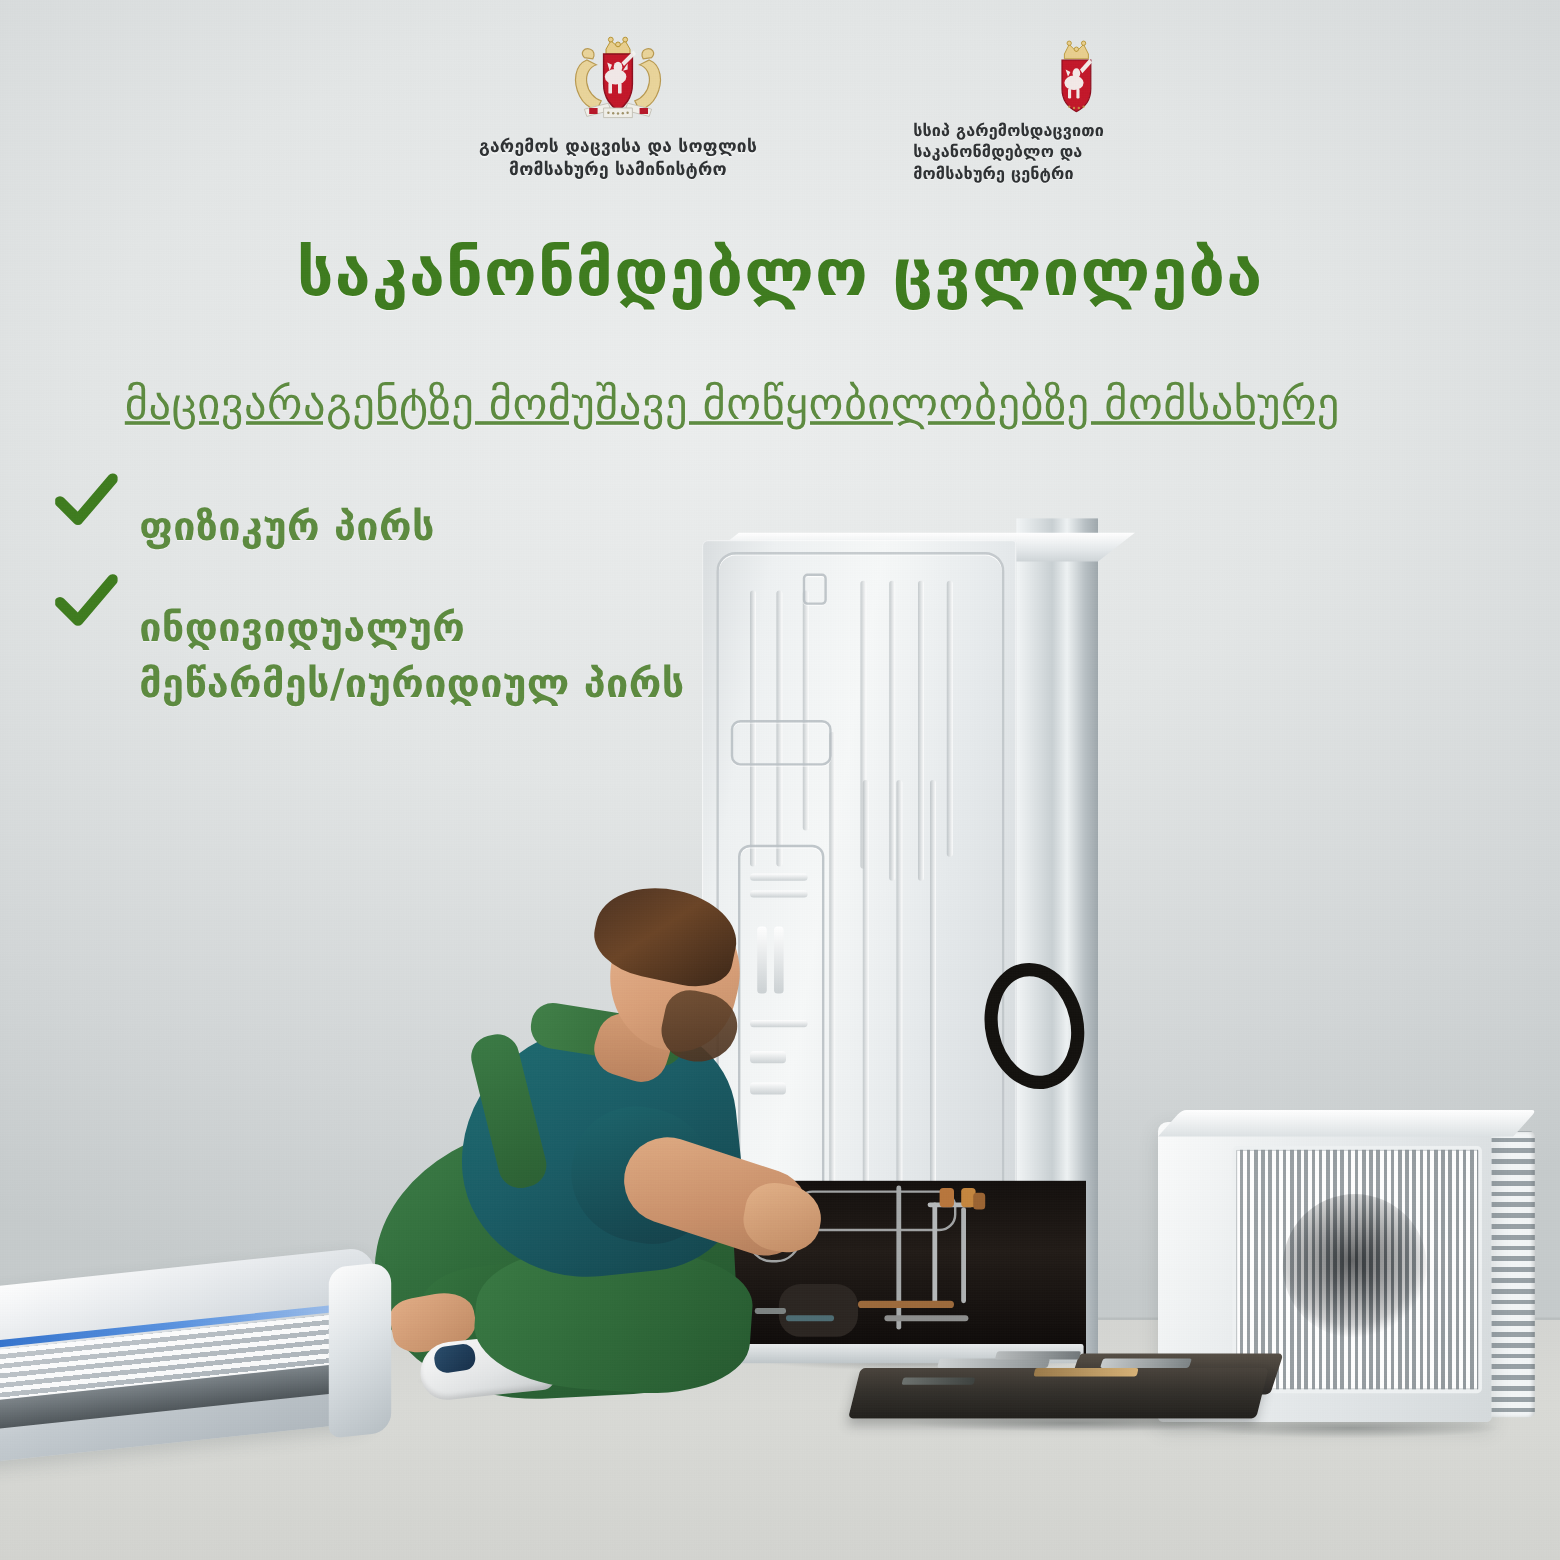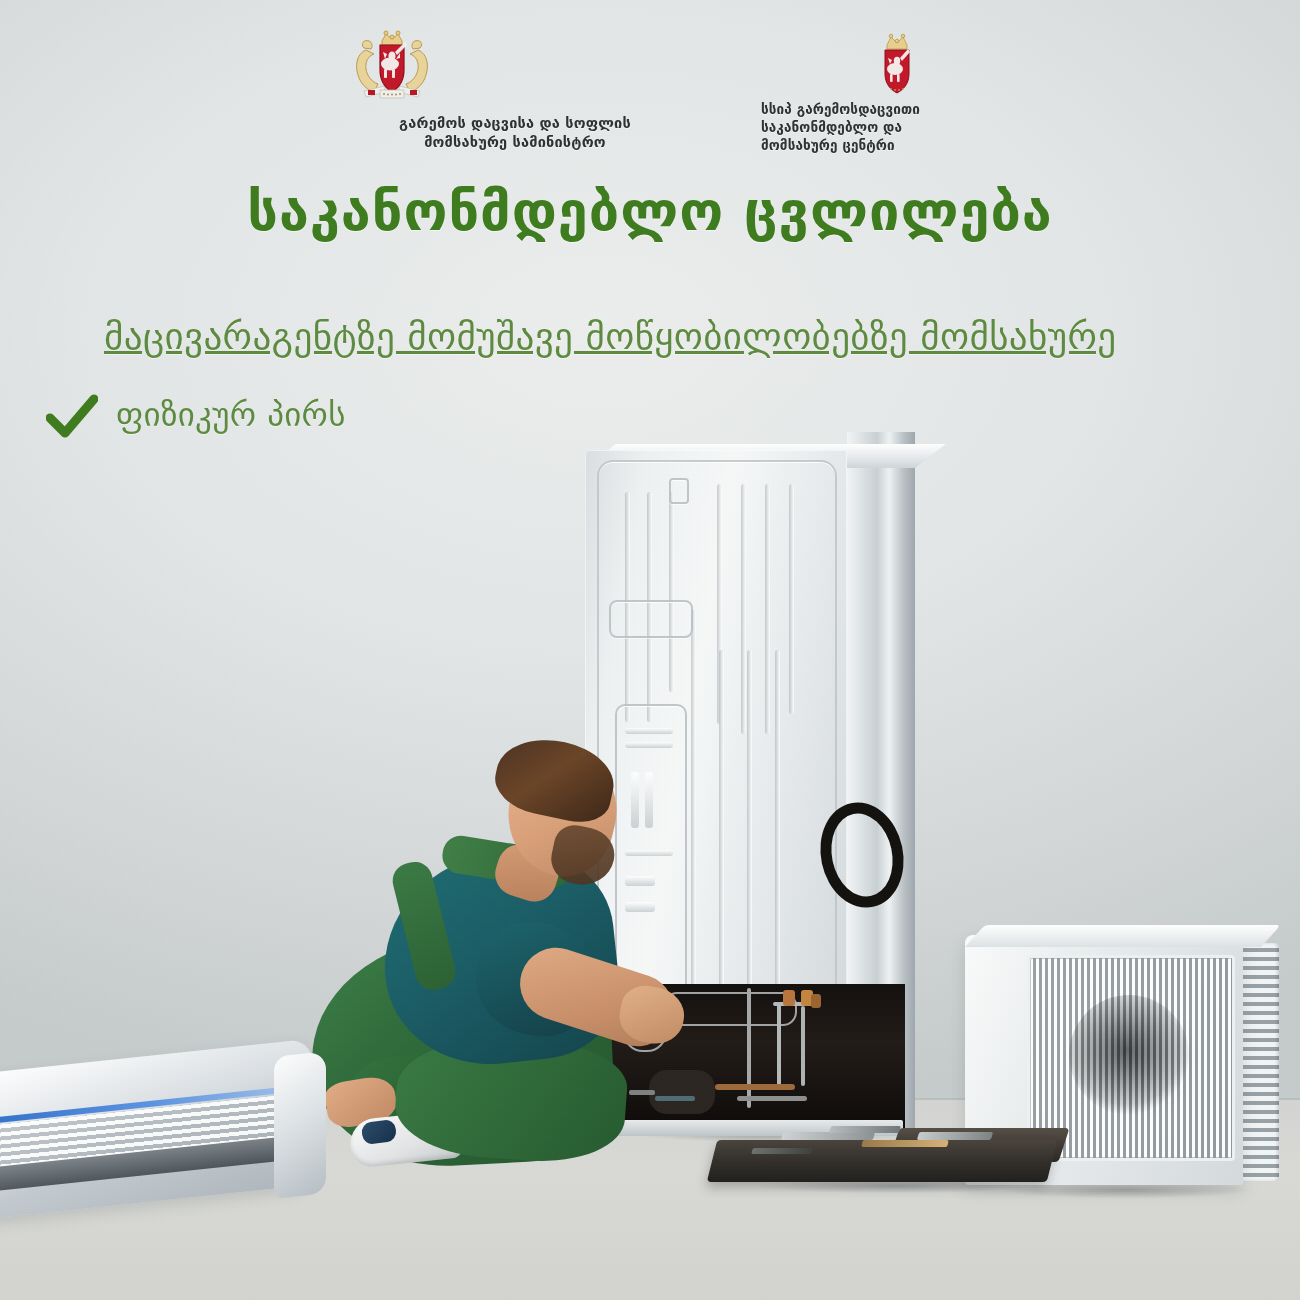--- a/index.html
+++ b/index.html
@@ -29,55 +29,55 @@
   }
   .noise{
     position:absolute;inset:0;pointer-events:none;opacity:.10;
     background-image:
       repeating-linear-gradient(0deg, rgba(0,0,0,.05) 0 1px, rgba(255,255,255,.05) 1px 2px),
       repeating-linear-gradient(90deg, rgba(0,0,0,.04) 0 1px, rgba(255,255,255,.04) 1px 2px);
   }
 
   
   #header{position:absolute;left:0;top:28px;width:1300px;height:140px;}
-  .logo-block{position:absolute;display:flex;flex-direction:column;}
+  .logo-block{position:absolute;display:flex;flex-direction:column;align-items:center;}
   #logo-ministry{left:350px;top:0;width:330px;}
   #logo-center{left:690px;top:4px;width:230px;align-items:flex-end;}
   .emblem-big{width:84px;height:78px;position:relative;}
   .emblem-small{width:46px;height:62px;position:relative;margin-left:10px;}
   .min-caption{
     margin-top:8px;text-align:center;line-height:1.30;
     font-size:14.5px;font-weight:700;color:#2f3234;letter-spacing:.2px;
     text-shadow:0 1px 0 rgba(255,255,255,.5);
   }
   .ctr-caption{
     margin-top:7px;text-align:left;line-height:1.32;
     font-size:13.5px;font-weight:700;color:#2f3234;letter-spacing:.1px;
     text-shadow:0 1px 0 rgba(255,255,255,.5);
   }
 
   
   #title{
-    position:absolute;left:0;top:180px;width:1300px;text-align:center;
+    position:absolute;left:0;top:196px;width:1300px;text-align:center;
     font-size:54px;font-weight:700;color:#3f7c1f;letter-spacing:1px;
     text-shadow:0 1px 1px rgba(255,255,255,.55);
   }
   #subtitle{
     position:absolute;left:104px;top:315px;width:1100px;
     font-size:37px;font-weight:400;color:#5d8b40;letter-spacing:.4px;
     text-shadow:0 1px 0 rgba(255,255,255,.45);
     text-decoration:underline;
   }
   .bullet{position:absolute;display:flex;align-items:flex-start;gap:18px;}
   #bullet-1{left:46px;top:392px;}
   #bullet-2{left:46px;top:476px;}
   .check{flex:0 0 auto;width:52px;height:46px;margin-top:2px;}
   .bullet-text{
-    font-size:33px;font-weight:400;color:#5d8b40;line-height:1.42;
-    letter-spacing:.3px;text-shadow:0 1px 0 rgba(255,255,255,.45);
+    font-size:33px;font-weight:700;color:#5d8b40;line-height:1.42;
+    letter-spacing:.3px;text-shadow:0 1px 0 rgba(255,255,255,.45);margin-top:24px;
   }
 
   
   #fridge{position:absolute;left:585px;top:432px;width:330px;height:700px;}
   #fridge-back{
     position:absolute;left:0;top:18px;width:262px;height:682px;
     background:linear-gradient(100deg,#dadee0 0%,#eef1f2 16%,#f6f8f8 40%,#e6eaec 66%,#d2d7da 100%);
     border-radius:5px 3px 0 0;
     box-shadow:inset 0 0 0 1px rgba(255,255,255,.55);
   }
@@ -394,20 +394,31 @@
     <div class="check">
       <svg viewBox="0 0 52 46" width="52" height="46">
         <path d="M4 24 L19 39 L48 5" fill="none" stroke="#3f7c1f" stroke-width="9" stroke-linecap="round" stroke-linejoin="round"></path>
       </svg>
     </div>
     <div class="bullet-text">
       <div>ფიზიკურ პირს</div>
     </div>
   </div>
 
+  <div class="bullet" id="bullet-2">
+    <div class="check">
+      <svg viewBox="0 0 52 46" width="52" height="46">
+        <path d="M4 24 L19 39 L48 5" fill="none" stroke="#3f7c1f" stroke-width="9" stroke-linecap="round" stroke-linejoin="round"></path>
+      </svg>
+    </div>
+    <div class="bullet-text">
+      <div>ინდივიდუალურ</div>
+      <div>მეწარმეს/იურიდიულ პირს</div>
+    </div>
+  </div>
 
   <div id="fridge-shadow"></div>
   <div id="fridge">
     <div id="fridge-side"></div>
     <div id="fridge-top"></div>
     <div id="fridge-back">
       <div id="fridge-back-inner"></div>
       <div class="rib" style="left:40px;top:42px;height:230px;"></div>
       <div class="rib" style="left:62px;top:42px;height:230px;"></div>
       <div class="rib" style="left:84px;top:42px;height:200px;"></div>

